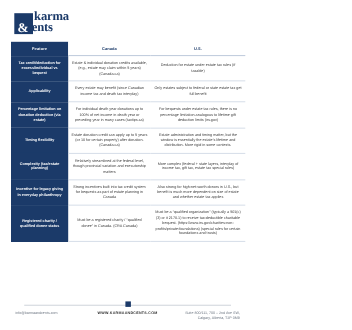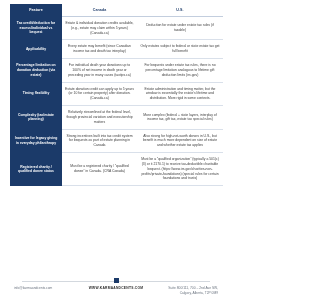--- a/index.html
+++ b/index.html
@@ -137,20 +137,30 @@
   }
   .footer-left  { width:33%; text-align:left; }
   .footer-mid   { width:34%; text-align:center; color:#2b2b2b; font-weight:700; letter-spacing:0.25px; }
   .footer-right { width:33%; text-align:right; }
 </style>
 </head>
 <body>
 
 <div class="page">
 
+  <div class="logo-wrap">
+    <div class="logo-mark"></div>
+    <div class="logo-text">
+      <span class="logo-karma">karma</span>
+      <span class="logo-cents">
+        <span class="logo-amp">&amp;</span>
+        <span>cents</span>
+      </span>
+    </div>
+  </div>
 
   <table class="table">
     <thead>
       <tr>
         <th class="col-feature">Feature</th>
         <th class="col-canada">Canada</th>
         <th class="col-us">U.S.</th>
       </tr>
     </thead>
     <tbody>

